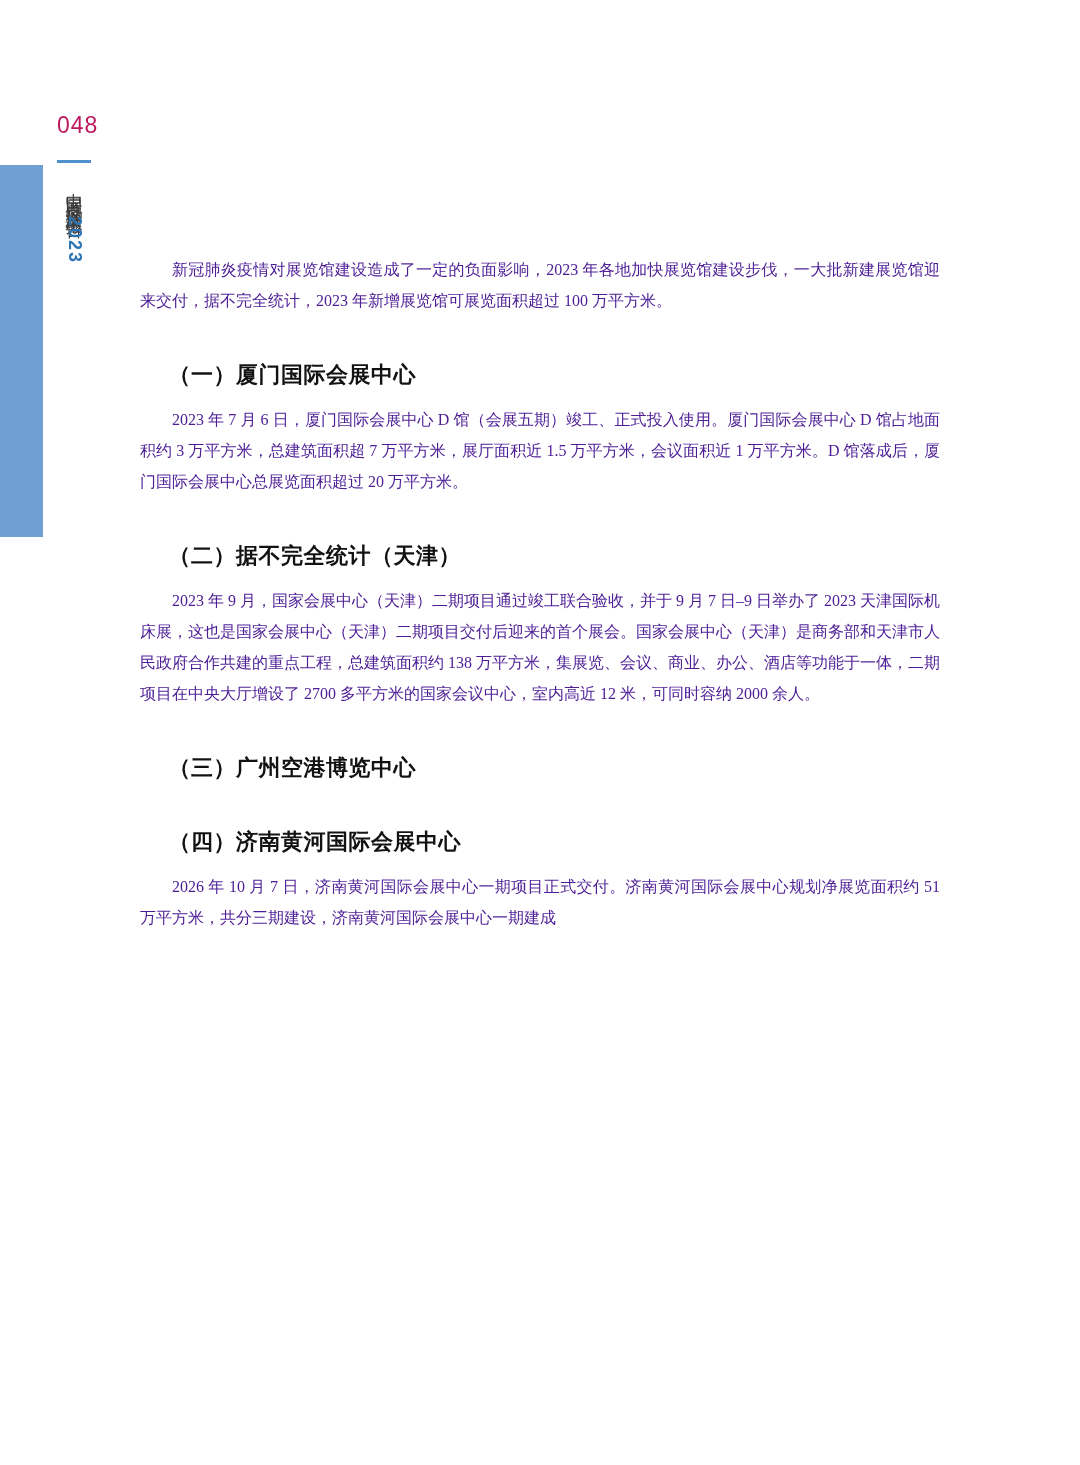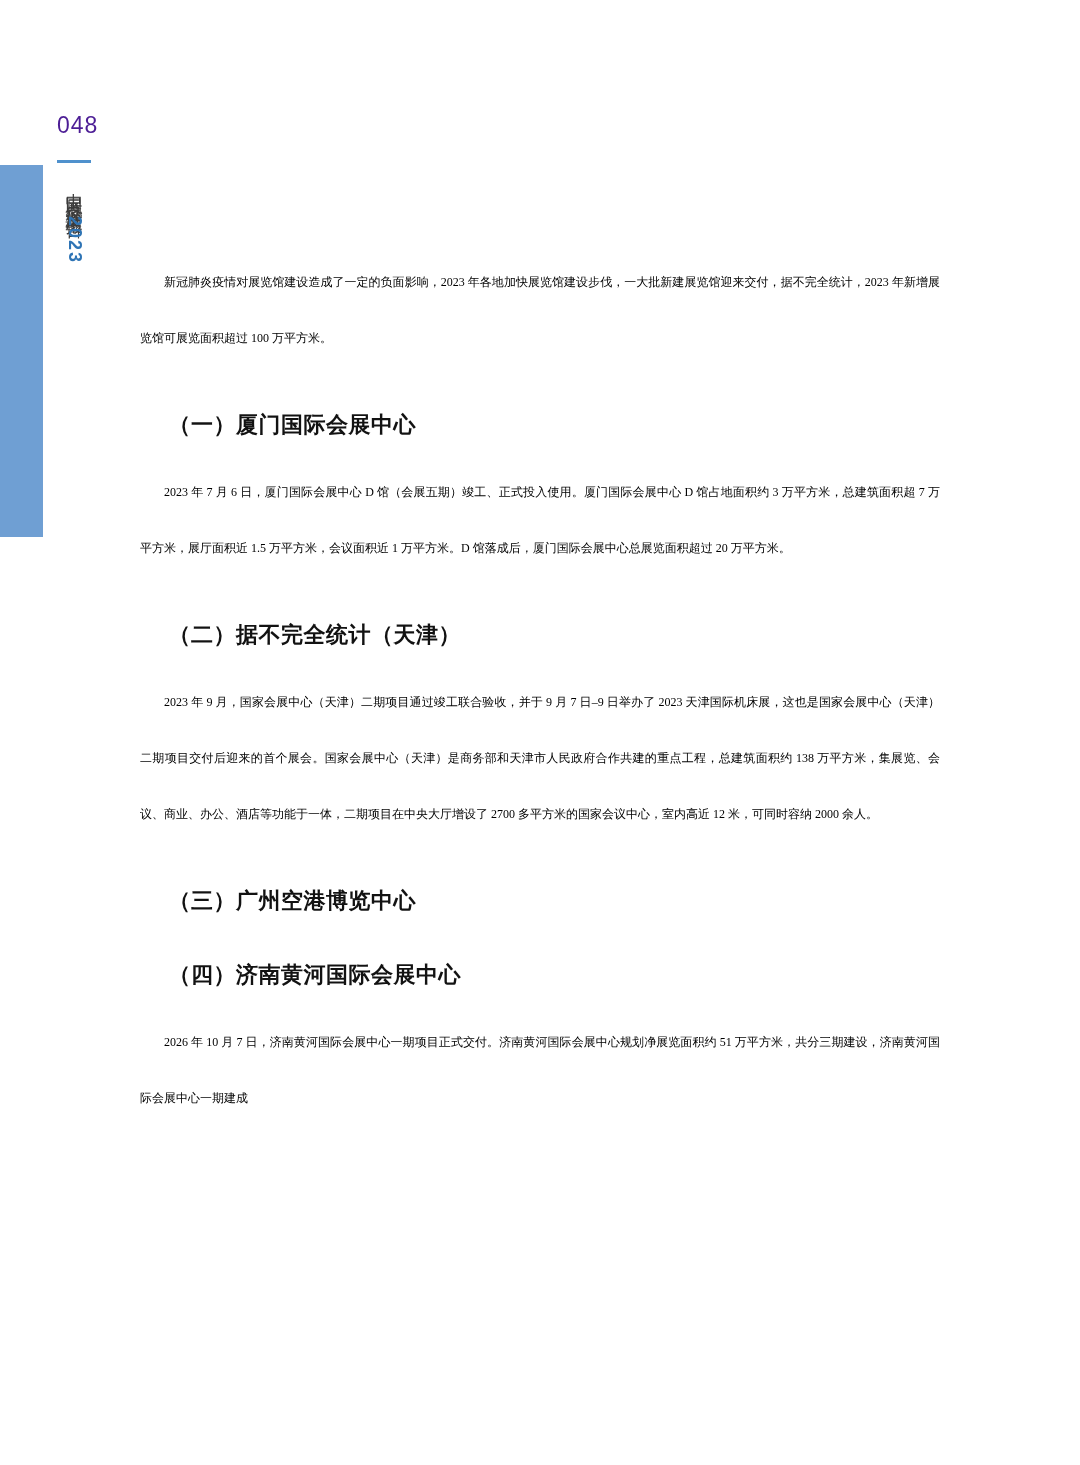--- a/index.html
+++ b/index.html
@@ -3,21 +3,21 @@
 <meta charset="utf-8">
 <style>
   * { margin: 0; padding: 0; box-sizing: border-box; }
   html, body { width: 1080px; height: 1465px; background: #ffffff; overflow: hidden; }
   body { position: relative; font-family: "Liberation Serif", "DejaVu Serif", serif; color: #1c1c1c; }
 
   
   .page-number {
     position: absolute; left: 57px; top: 112px;
     font-family: "Liberation Sans", "DejaVu Sans", sans-serif;
-    font-size: 23px; color: #4c1d95; letter-spacing: 1px;
+    font-size: 23px; color: #be185d; letter-spacing: 1px;
   }
   .accent-line {
     position: absolute; left: 57px; top: 160px;
     width: 34px; height: 3px; background: #4f91cd;
   }
   .side-bar {
     position: absolute; left: 0; top: 165px;
     width: 43px; height: 372px; background: #6f9fd3;
   }
   .side-title {
@@ -36,31 +36,31 @@
   .main {
     position: absolute; left: 140px; top: 214px; width: 800px;
   }
   .chapter-heading {
     font-family: "Liberation Sans", "DejaVu Sans", sans-serif;
     font-size: 32px; font-weight: 700; color: #2ba3dd; letter-spacing: 1px;
     line-height: 1.2;
   }
   .para {
     margin-top: 40px;
-    font-size: 12px; line-height: 56px;
+    font-size: 16px; line-height: 31px;
     text-align: justify; text-indent: 2em;
-    color: #000000;
+    color: #4c1d95;
   }
   .section-title {
     margin-top: 44px;
     font-family: Liberation Sans, sans-serif;
     font-size: 22px; font-weight: 700; color: #121212;
     text-indent: 1.3em; letter-spacing: 0.5px;
   }
-  .section-body { margin-top: 24px; }
+  .section-body { margin-top: 14px; }
 </style>
 </head>
 <body>
 
 <div>
 
   <div class="page-number">048</div>
 
   <div class="accent-line"></div>
 

